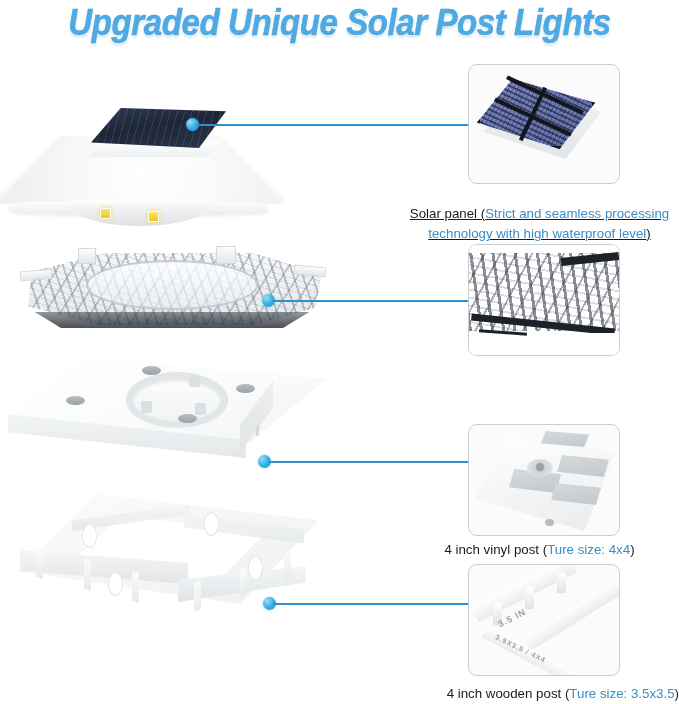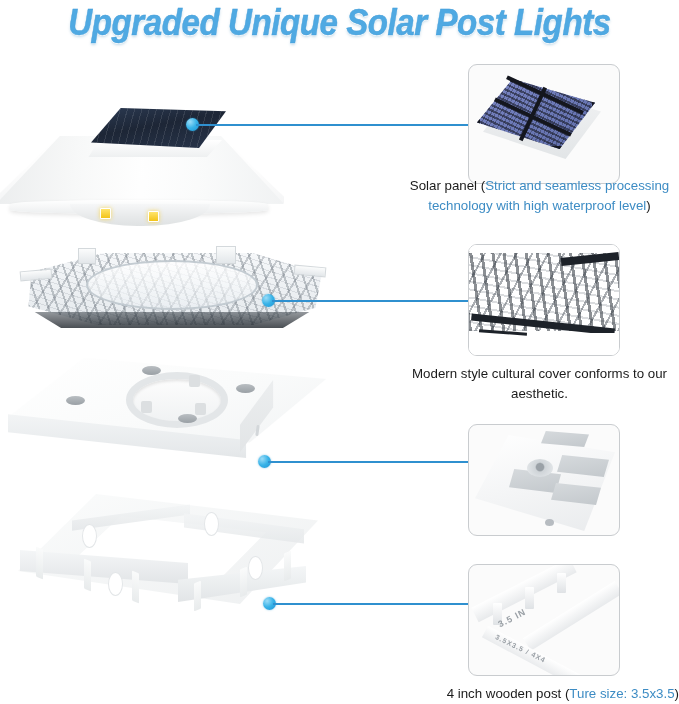--- a/index.html
+++ b/index.html
@@ -335,51 +335,51 @@
       <div class="sp-cells">
         <div class="grid"></div>
       </div>
       <div class="sp-frame"></div>
       <div class="sp-bar" style="left:34px;top:28px;width:84px;height:4px;transform:rotate(25deg);"></div>
       <div class="sp-bar" style="left:22px;top:50px;width:84px;height:4px;transform:rotate(25deg);"></div>
       <div class="sp-bar" style="left:62px;top:20px;width:4px;height:58px;transform:rotate(25deg);"></div>
     </div>
   </div>
 
-  <div class="caption" style="top:176px;">
+  <div class="caption" style="top:204px;text-decoration:underline;">
     <span>Solar panel (</span><span class="blue">Strict and seamless processing technology with high waterproof level</span><span>)</span>
   </div>
 
   <div class="callout" style="left:468px;top:244px;width:150px;height:110px;">
     <div class="inner gx">
       <div class="t"></div>
       <div class="strip" style="top:0;height:8px;"></div>
       <div class="dark" style="left:92px;top:10px;width:58px;height:8px;transform:rotate(-6deg);"></div>
       <div class="dark" style="left:2px;top:76px;width:144px;height:7px;transform:rotate(6deg);"></div>
       <div class="strip" style="top:88px;height:22px;"></div>
       <div class="dark" style="left:10px;top:86px;width:48px;height:3px;transform:rotate(4deg);"></div>
     </div>
   </div>
 
-  <div class="caption" style="top:364px;">
-    <span>Modern style cultural cover conforms to our aesthetic.</span><span class="blue"></span><span></span>
-  </div>
 
   <div class="callout" style="left:468px;top:424px;width:150px;height:110px;">
     <div class="inner">
       <div class="vb-plate"></div>
       <div class="vb-pocket" style="left:72px;top:6px;width:48px;height:16px;clip-path:polygon(10% 0%,100% 22%,90% 100%,0% 76%);"></div>
       <div class="vb-pocket" style="left:88px;top:30px;width:52px;height:22px;clip-path:polygon(10% 0%,100% 22%,90% 100%,0% 76%);"></div>
       <div class="vb-pocket" style="left:40px;top:44px;width:52px;height:24px;clip-path:polygon(10% 0%,100% 22%,90% 100%,0% 76%);"></div>
       <div class="vb-pocket" style="left:82px;top:58px;width:50px;height:22px;clip-path:polygon(10% 0%,100% 22%,90% 100%,0% 76%);"></div>
       <div class="vb-boss"></div>
       <div class="vb-hole" style="left:76px;top:94px;"></div>
     </div>
   </div>
 
+  <div class="caption" style="top:540px;">
+    <span>4 inch vinyl post (</span><span class="blue">Ture size: 4x4</span><span>)</span>
+  </div>
 
   <div class="callout" style="left:468px;top:564px;width:150px;height:110px;">
     <div class="inner">
       <div class="wp-arm" style="left:6px;top:42px;width:110px;height:16px;transform:rotate(-27deg);transform-origin:left center;"></div>
       <div class="wp-arm" style="left:58px;top:72px;width:108px;height:15px;transform:rotate(-32deg);transform-origin:left center;"></div>
       <div class="wp-arm" style="left:16px;top:60px;width:104px;height:13px;transform:rotate(28deg);transform-origin:left center;opacity:.9;"></div>
       <div class="wp-fin" style="left:24px;top:38px;width:9px;height:22px;"></div>
       <div class="wp-fin" style="left:56px;top:22px;width:9px;height:22px;"></div>
       <div class="wp-fin" style="left:88px;top:8px;width:9px;height:20px;"></div>
       <div class="wp-txt" style="left:28px;top:48px;transform:rotate(-27deg);">3.5 IN</div>

